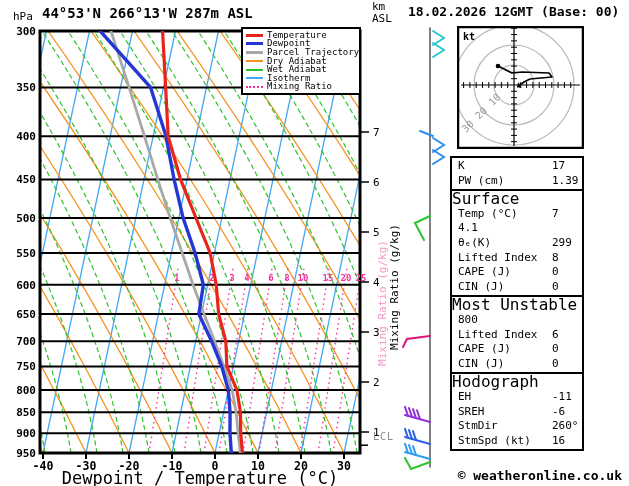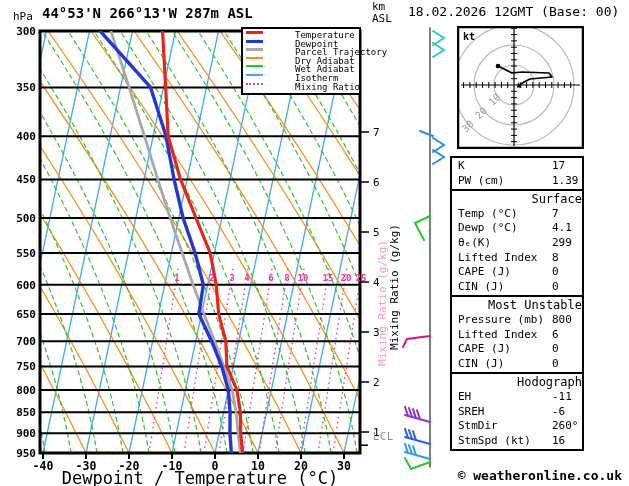--- a/index.html
+++ b/index.html
@@ -4,37 +4,37 @@
 <style>
   html,body{margin:0;padding:0;background:#fff}
   .stage{position:relative;width:629px;height:486px;background:#fff;overflow:hidden;
          font-family:"DejaVu Sans Mono","Liberation Mono",monospace;color:#000;}
   .stage svg{position:absolute;left:0;top:0}
   svg text{font-family:"DejaVu Sans Mono","Liberation Mono",monospace;}
   .abs{position:absolute;white-space:nowrap;}
   #hpa-label{left:13px;top:10px;font-size:11px;}
   #page-title{left:42px;top:5px;font-size:14px;font-weight:700;}
   #km-asl{left:372px;top:1px;font-size:11px;line-height:12px;}
-  #datetime{left:408px;top:4px;font-size:13px;font-weight:400;}
+  #datetime{left:408px;top:4px;font-size:13px;font-weight:700;}
   #legend{position:absolute;left:241px;top:27px;width:120px;box-sizing:border-box;border:2px solid #000;
           background:#fff;padding:2px 0 2px 3px;z-index:6;}
-  .lrow{display:flex;align-items:flex-start;height:8.6px;font-size:9px;line-height:9px;white-space:nowrap;gap:28px;}
+  .lrow{display:flex;align-items:center;height:8.6px;font-size:9px;line-height:9px;white-space:nowrap;}
   .sw{width:17px;flex:0 0 17px;margin-right:4px;}
   #xaxis-title{left:30px;top:468px;width:340px;text-align:center;font-size:17px;}
   #mix-axis-pink{left:302px;top:297px;width:160px;height:12px;text-align:center;font-size:11px;
                  color:#f799c9;transform:rotate(-90deg);}
   #mix-axis-black{left:314px;top:281px;width:160px;height:12px;text-align:center;font-size:11px;
                   color:#000;transform:rotate(-90deg);}
   #lcl-label{left:373px;top:431px;font-size:10px;color:#8a8a8a;letter-spacing:1px;z-index:4;}
   #copyright{left:0px;top:468px;width:622px;text-align:right;font-size:13px;font-weight:700;}
   #info-table{position:absolute;left:450px;top:156px;width:134px;box-sizing:border-box;
               border:2px solid #000;background:#fff;z-index:6;}
   .tsec{border-top:2px solid #000;padding:1px 0;}
   .tsec:first-child{border-top:none;}
-  .ttitle{text-align:right;font-size:12px;height:14.6px;line-height:14.6px;}
+  .ttitle{text-align:left;font-size:16px;height:14.6px;line-height:14.6px;}
   .trow{display:flex;height:14.6px;font-size:11px;line-height:14.6px;white-space:nowrap;padding-left:6px;}
   .tlabel{flex:0 0 94px;}
   #hodo{left:457px;top:26px;z-index:5;}
 </style>
 </head>
 <body>
 
 <div class="stage">
 
   <svg id="plot-svg" width="629" height="486" viewBox="0 0 629 486">
@@ -341,21 +341,20 @@
           <span>1.39</span>
         </div>
       </div>
       <div class="tsec">
         <div class="ttitle">Surface</div>
         <div class="trow">
           <span class="tlabel">Temp (°C)</span>
           <span>7</span>
         </div>
         <div class="trow">
-          <span class="tlabel">Dewp (°C)</span>
           <span>4.1</span>
         </div>
         <div class="trow">
           <span class="tlabel">θₑ(K)</span>
           <span>299</span>
         </div>
         <div class="trow">
           <span class="tlabel">Lifted Index</span>
           <span>8</span>
         </div>
@@ -364,21 +363,20 @@
           <span>0</span>
         </div>
         <div class="trow">
           <span class="tlabel">CIN (J)</span>
           <span>0</span>
         </div>
       </div>
       <div class="tsec">
         <div class="ttitle">Most Unstable</div>
         <div class="trow">
-          <span class="tlabel">Pressure (mb)</span>
           <span>800</span>
         </div>
         <div class="trow">
           <span class="tlabel">Lifted Index</span>
           <span>6</span>
         </div>
         <div class="trow">
           <span class="tlabel">CAPE (J)</span>
           <span>0</span>
         </div>

